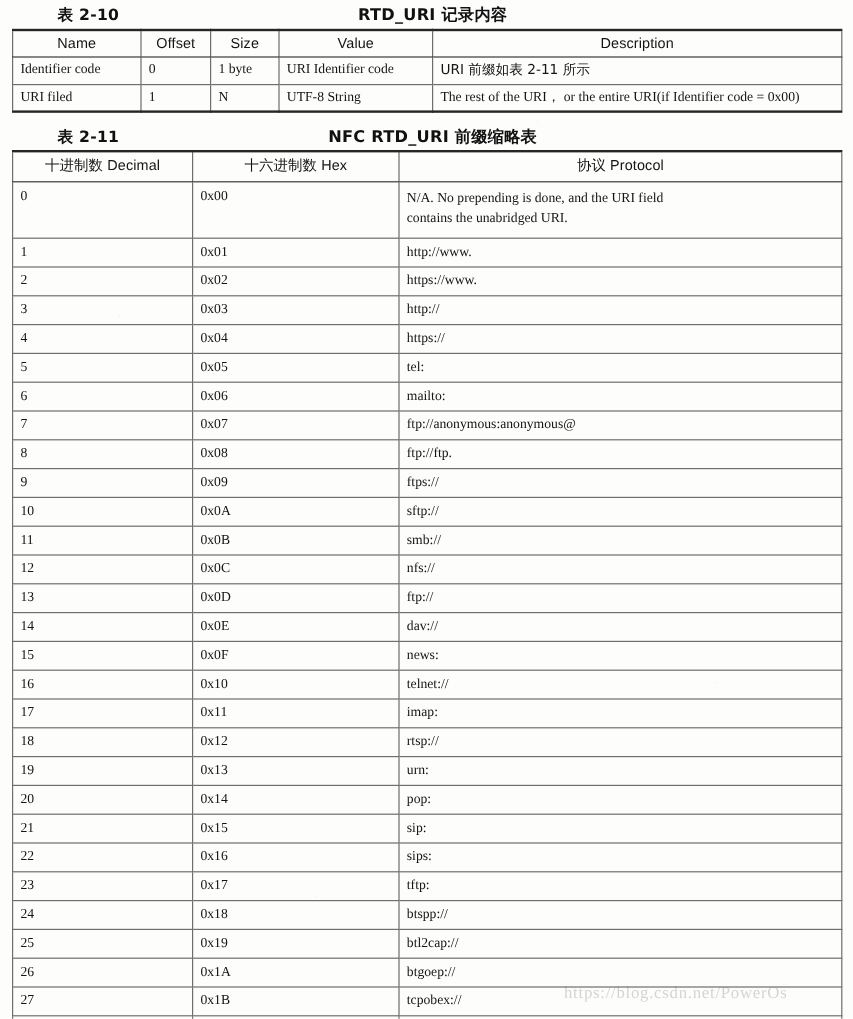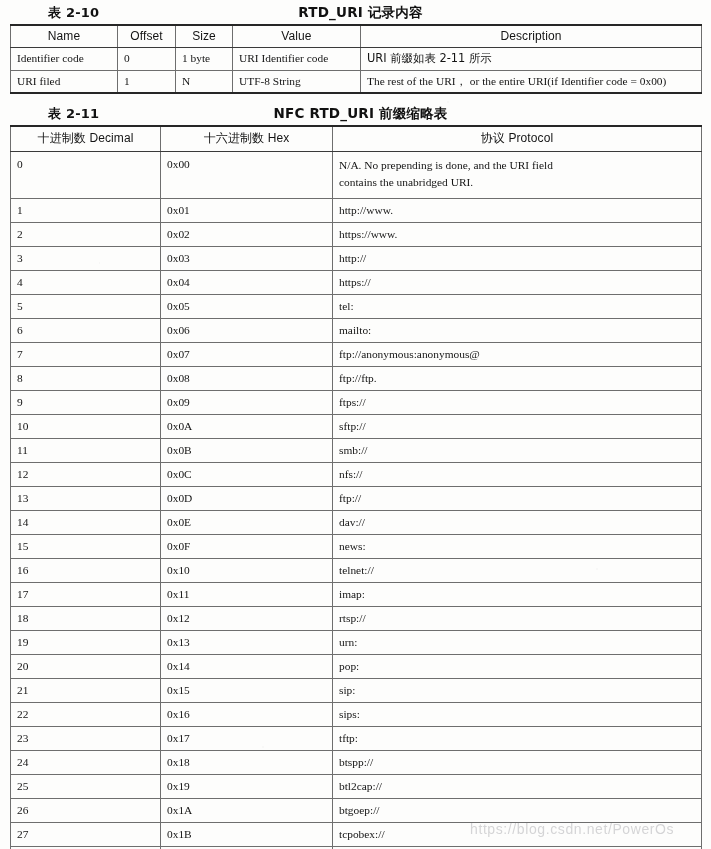--- a/index.html
+++ b/index.html
@@ -109,21 +109,21 @@
   #table-2-11 tbody tr.tall td { height: 47px; vertical-align: top; padding-top: 5px; }
   #table-2-11 .multiline { white-space: pre-line; line-height: 1.5; }
 
   .cjk { font-family: "DejaVu Sans", "Liberation Sans", sans-serif; }
 
   
   .watermark {
     position: absolute;
     left: 470px;
     top: 821px;
-    font-family: Liberation Sans, sans-serif;
+    font-family: Liberation Serif, serif;
     font-size: 14px;
     letter-spacing: 0.6px;
     color: rgba(120,120,125,0.30);
     white-space: nowrap;
     pointer-events: none;
     user-select: none;
   }
 
   
   .grain {

